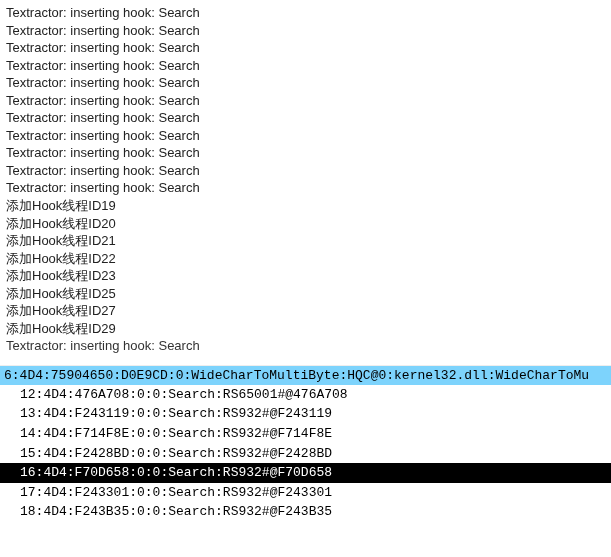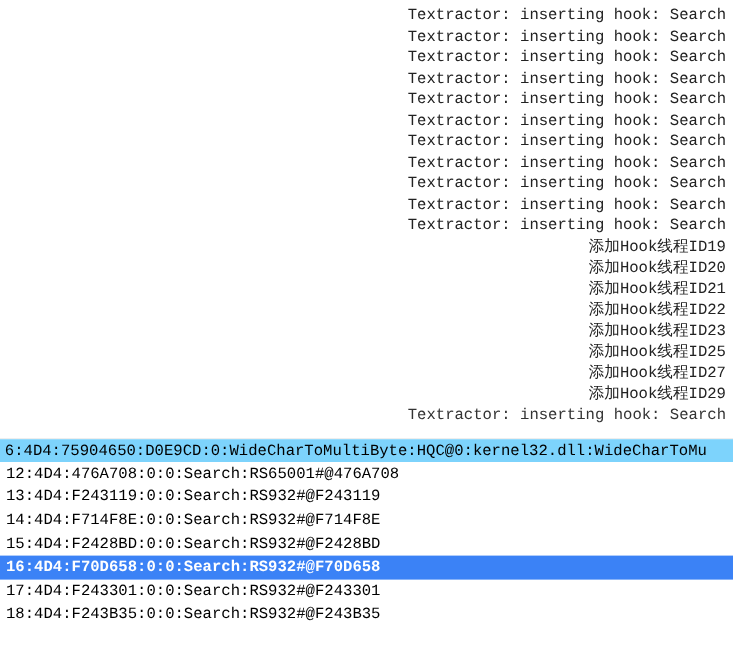--- a/index.html
+++ b/index.html
@@ -9,21 +9,21 @@
     background: #fff;
     width: 611px;
     position: relative;
   }
   .log-panel {
     padding: 4px 6px;
     color: #333;
     line-height: 1.35;
     background: #fff;
   }
-  .log-line { white-space: pre; font-family: Liberation Mono, monospace; font-size: 13px; color: #222; text-align: right; }
+  .log-line { white-space: pre; font-family: Liberation Sans, sans-serif; font-size: 13px; color: #222; }
   .truncated { color: #333; }
   .thread-panel {
     border-top: 1px solid #eee;
     margin-top: 6px;
     background: #fff;
   }
   .thread-header {
     background: #7dd3fc;
     padding: 2px 4px;
     font-family: "Courier New", monospace;
@@ -31,29 +31,28 @@
     color: #000;
     white-space: nowrap;
     overflow: hidden;
   }
   .thread-list {
     padding: 0;
     font-family: "Courier New", monospace;
     font-size: 13px;
   }
   .thread-item {
-    padding: 1px 5px;
+    padding: 1px 20px;
     white-space: nowrap;
     color: #000;
     line-height: 1.35;
   }
   .thread-item.selected {
-    background: #3b82f6;
+    background: #000000;
     color: #fff;
-    font-weight: bold;
   }
 </style>
 </head>
 <body>
 
 <div class="log-panel">
   <div id="hook-lines">
       <div class="log-line">Textractor: inserting hook: Search</div>
       <div class="log-line">Textractor: inserting hook: Search</div>
       <div class="log-line">Textractor: inserting hook: Search</div>

